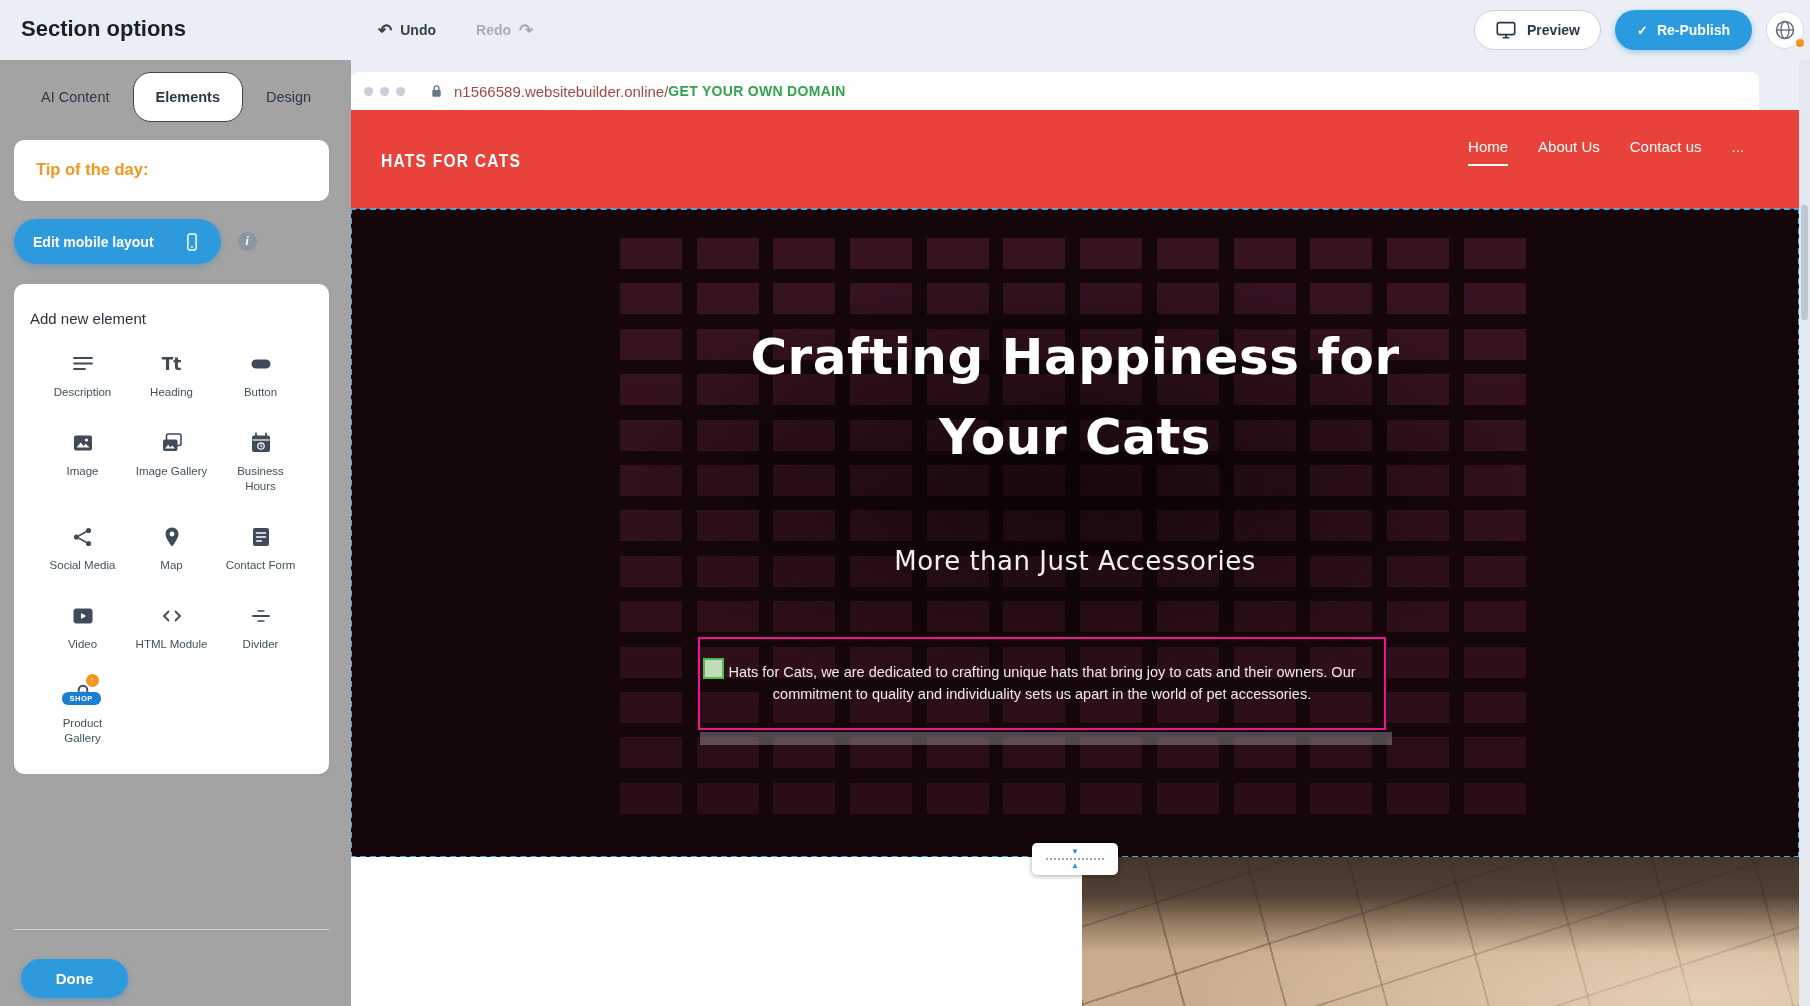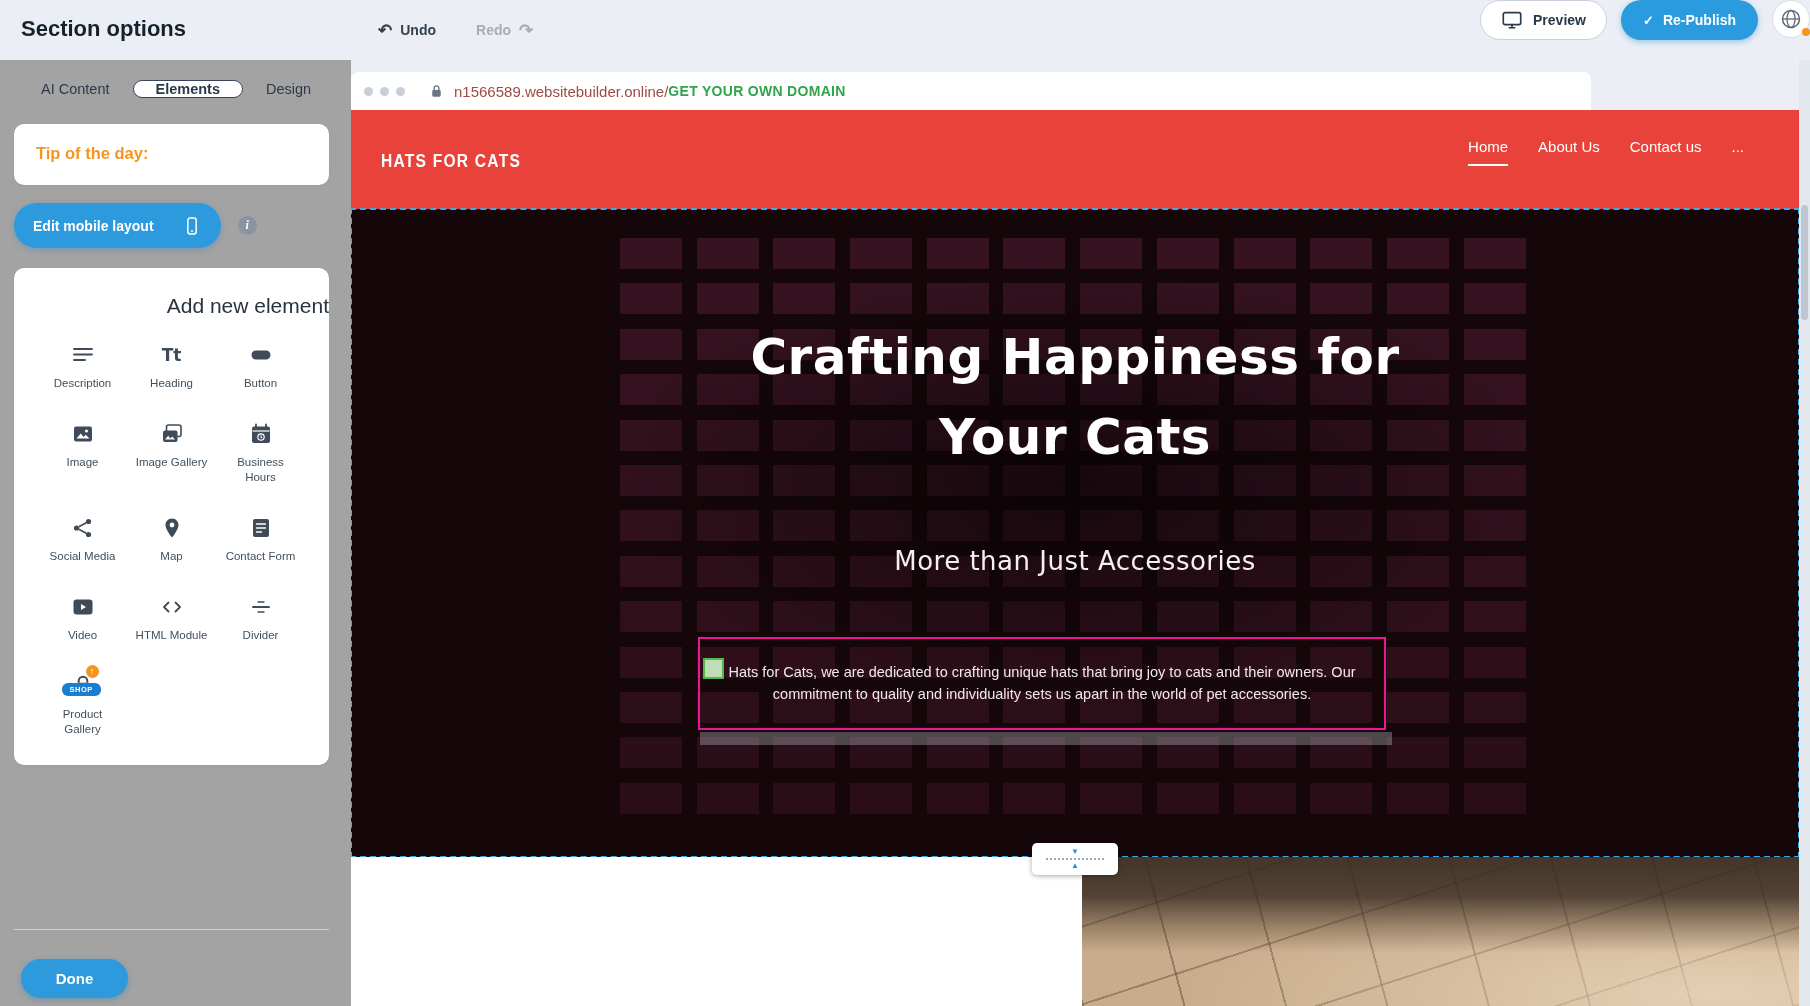--- a/index.html
+++ b/index.html
@@ -8,55 +8,55 @@
   svg { display:block; }
 
   
   .topbar { position:absolute; left:0; top:0; width:1810px; height:60px; background:#ebeff5; z-index:20; }
   .app-title { position:absolute; left:21px; top:16px; font-size:22px; font-weight:bold; color:#17212b; }
   .history { position:absolute; left:378px; top:0; height:60px; display:flex; align-items:center; gap:40px; }
   .hist-btn { display:flex; align-items:center; gap:8px; font-size:14px; font-weight:bold; background:none; border:none; cursor:pointer; font-family:inherit; }
   .hist-btn.undo { color:#33414f; }
   .hist-btn.redo { color:#a5aeb8; }
   .hist-ico { font-size:17px; line-height:1; }
-  .topbar-right { position:absolute; right:0; top:0; height:60px; display:flex; align-items:flex-start; gap:14px; padding-right:0; }
+  .topbar-right { position:absolute; right:0; top:0; height:60px; display:flex; align-items:center; gap:14px; padding-right:6px; }
   .btn-preview { display:flex; align-items:center; gap:10px; height:40px; padding:0 20px; border-radius:21px; background:#fff; border:1px solid #c9d2dd; font-family:inherit; font-size:14px; font-weight:bold; color:#2a3847; cursor:pointer; }
   .btn-republish { display:flex; align-items:center; gap:9px; height:40px; padding:0 22px; border-radius:21px; background:#2b9be0; border:none; font-family:inherit; font-size:14px; font-weight:bold; color:#fff; cursor:pointer; box-shadow:0 2px 6px rgba(35,130,200,.4); }
   .check-ico { font-size:13px; }
   .btn-globe { position:relative; width:38px; height:38px; border-radius:50%; background:#fff; border:1px solid #d6dde6; display:flex; align-items:center; justify-content:center; cursor:pointer; }
   .notif-dot { position:absolute; right:-1px; bottom:1px; width:8px; height:8px; border-radius:50%; background:#f7941d; }
 
   
   .sidebar { position:absolute; left:0; top:60px; width:351px; bottom:0; background:#a3a3a3; z-index:10; }
   .tabs { display:flex; align-items:center; gap:10px; padding:12px 0 0 28px; }
   .tab { padding:8px 12px; font-size:14.5px; color:#2c3948; border-radius:18px; cursor:pointer; border:1px solid transparent; background:none; font-family:inherit; }
-  .tab.active { background:#fff; border:1px solid #39465a; font-weight:bold; padding:0 22px; }
+  .tab.active { background:#fff; border:1px solid #39465a; font-weight:bold; padding:16px 22px; }
   .card { background:#fff; border-radius:10px; margin-left:14px; margin-right:22px; box-shadow:0 1px 2px rgba(20,40,70,.05); }
   .tip-card { margin-top:18px; padding:20px 22px 22px; }
   .tip-title { color:#f7941d; font-weight:bold; font-size:16.5px; }
   .tip-body { margin-top:10px; font-size:13.5px; color:#5d6b7a; line-height:1.5; }
   .mobile-row { display:flex; align-items:center; gap:17px; margin:18px 22px 0 14px; }
   .btn-mobile { display:flex; align-items:center; gap:28px; background:#2e9ade; color:#fff; font-weight:bold; font-size:14px; padding:0 19px; height:45px; border-radius:24px; border:none; cursor:pointer; font-family:inherit; box-shadow:0 2px 6px rgba(35,130,200,.35); }
   .info-dot { width:19px; height:19px; border-radius:50%; background:#8a95a1; color:#fff; font-size:12px; font-weight:bold; font-style:italic; display:flex; align-items:center; justify-content:center; font-family:"Liberation Serif",serif; cursor:pointer; }
   .elements-card { margin-top:20px; padding:26px 0 28px; }
-  .elements-title { font-size:21px; color:#273340; padding-left:38px;text-align:right; }
+  .elements-title { font-size:15px; color:#273340; padding-left:16px; }
   .element-grid { display:grid; grid-template-columns:repeat(3,1fr); row-gap:30px; padding:24px 24px 0; }
   .el { display:flex; flex-direction:column; align-items:center; gap:8px; text-align:center; cursor:pointer; }
   .ico { height:26px; display:flex; align-items:center; justify-content:center; }
   .ico.tt { font-size:17px; font-weight:bold; color:#3f4b58; font-family:"DejaVu Sans",sans-serif; }
   .el-label { font-size:11.5px; color:#41505e; line-height:1.3; max-width:72px; }
   .pg-wrap { position:relative; }
   .shop-badge { position:absolute; left:-8px; bottom:3px; background:#1a7fd1; color:#fff; font-size:7.5px; font-weight:bold; letter-spacing:.5px; padding:2px 8px; border-radius:6px;text-align:right; }
   .shop-up { position:absolute; right:-3px; top:-8px; width:13px; height:13px; border-radius:50%; background:#f7941d; color:#fff; font-size:9px; display:flex; align-items:center; justify-content:center; }
   .side-divider { position:absolute; left:14px; right:22px; bottom:76px; border:none; border-top:1px solid #c9d1db; }
   .btn-done { position:absolute; left:21px; bottom:8px; width:107px; height:39px; border-radius:20px; background:#2e9ade; color:#fff; font-weight:bold; font-size:15px; border:none; cursor:pointer; font-family:inherit; box-shadow:0 2px 6px rgba(35,130,200,.4); }
 
   
   .canvas { position:absolute; left:351px; top:60px; right:0; bottom:0; }
-  .browser-bar { position:absolute; left:0; top:12px; width:1240px; height:38px; background:#fff; border-radius:8px 8px 0 0; display:flex; align-items:center; }
+  .browser-bar { position:absolute; left:0; top:12px; width:1408px; height:38px; background:#fff; border-radius:8px 8px 0 0; display:flex; align-items:center; }
   .traffic { display:flex; gap:7px; padding-left:13px; }
   .tdot { width:9px; height:9px; border-radius:50%; background:#c9cfd8; }
   .lock { margin-left:24px; }
   .url { margin-left:10px; font-size:15px; color:#a04a41; }
   .domain-cta { font-size:14px; font-weight:bold; color:#2fa44c; letter-spacing:.3px; cursor:pointer; }
 
   .site-header { position:absolute; left:0; top:50px; width:1448px; height:99px; background:#e8423a; }
   .logo { position:absolute; left:30px; top:40px; color:#fff; font-weight:bold; font-size:19px; letter-spacing:1.5px; transform:scaleX(.82); transform-origin:left center; white-space:nowrap; }
   .nav { position:absolute; right:55px; top:28px; display:flex; gap:30px; align-items:flex-start; color:#fff; font-size:15px; }
   .nav-item { cursor:pointer; padding-bottom:9px; }

